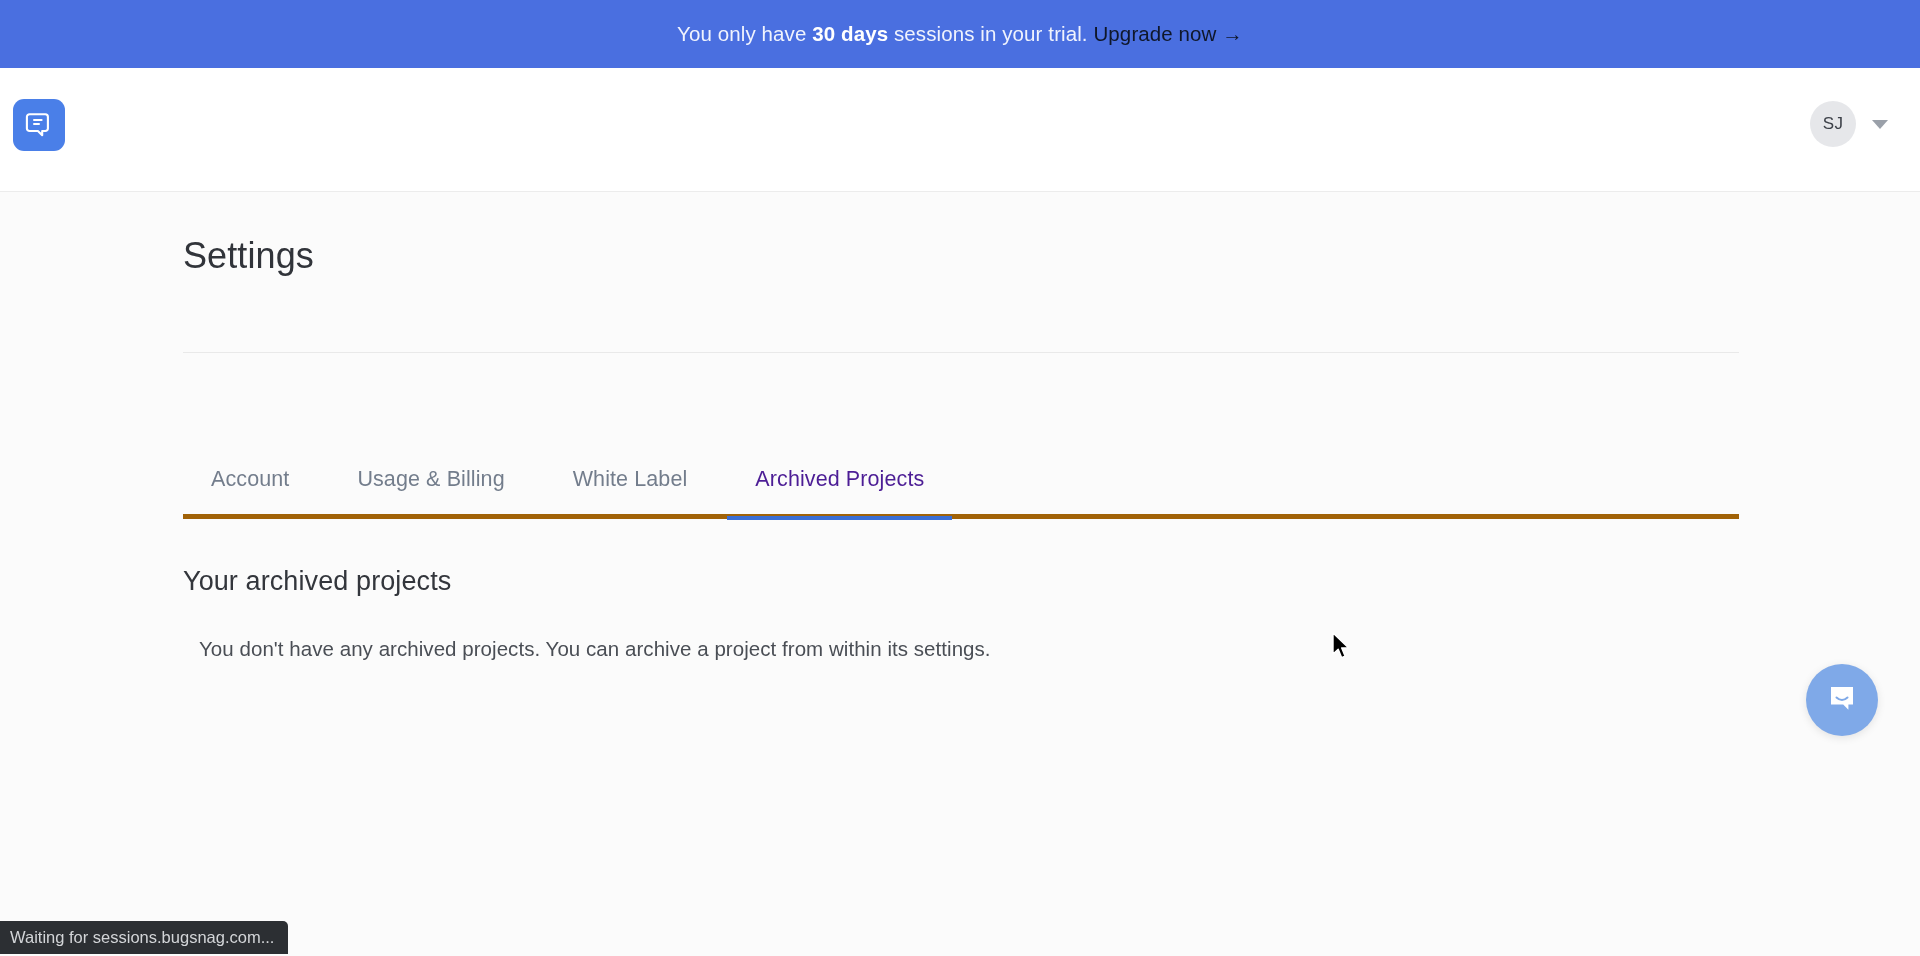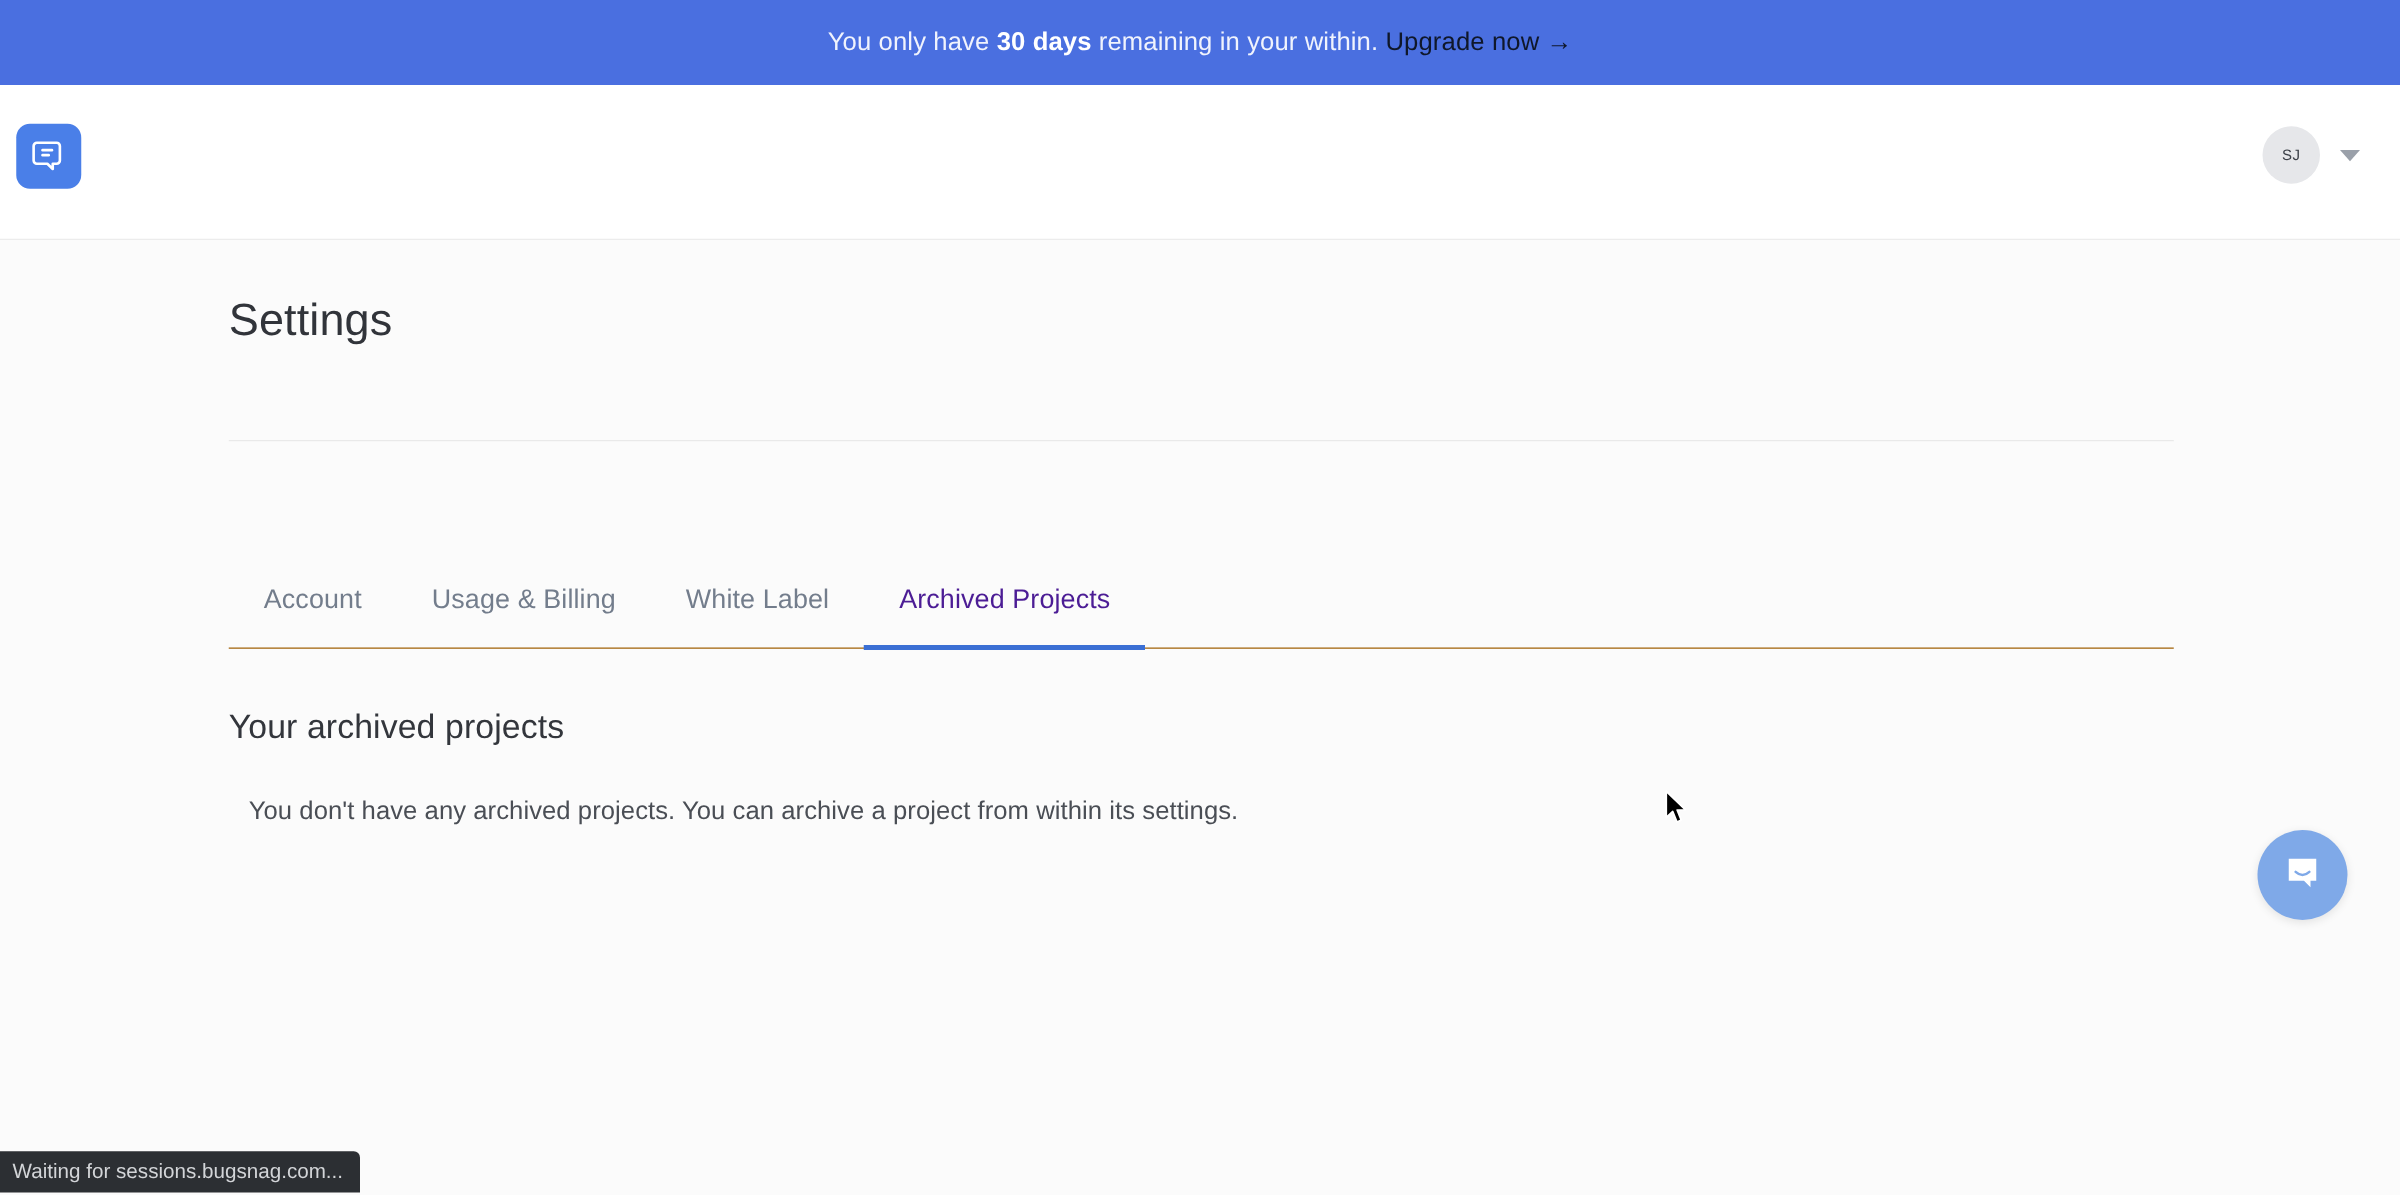--- a/index.html
+++ b/index.html
@@ -74,21 +74,21 @@
     display: flex;
     align-items: center;
     gap: 16px;
     cursor: pointer;
   }
   .avatar {
     width: 46px; height: 46px;
     border-radius: 50%;
     background: #e6e7ea;
     color: #3c4048;
-    font-size: 12px;
+    font-size: 17px;
     display: flex;
     align-items: center;
     justify-content: center;
     letter-spacing: 0.3px;
   }
   .caret {
     width: 0; height: 0;
     border-left: 8px solid transparent;
     border-right: 8px solid transparent;
     border-top: 9px solid #9aa0a9;
@@ -120,23 +120,24 @@
     height: 1px;
     background: #e9e9e9;
     width: 1556px;
   }
 
   
   .tabs {
     position: relative;
     margin-top: 60px;
     height: 106px;
-    border-bottom: 1px solid #a16207;
+    border-bottom: 5px solid #a16207;
     display: flex;
     align-items: flex-start;
+    gap: 12px;
   }
   .tab {
     position: relative;
     font-size: 21.5px;
     color: #737d8c;
     padding: 26px 28px 0 28px;
     height: 106px;
     cursor: pointer;
     letter-spacing: 0.1px;
     background: none;
@@ -210,21 +211,21 @@
     height: 30px;
     pointer-events: none;
   }
 </style>
 </head>
 <body>
 
 <div id="app">
 
   <div class="trial-banner">
-    <div class="trial-text"><span>You only have </span><span class="strong">30 days</span><span> remaining in your within. </span><a class="trial-link" href="#">Upgrade now →</a></div>
+    <div class="trial-text"><span>You only have </span><span class="strong">30 days</span><span> sessions in your trial. </span><a class="trial-link" href="#">Upgrade now →</a></div>
   </div>
 
   <div class="header">
 
     <div class="logo-btn">
       <span>
         <svg width="30" height="30" viewBox="0 0 30 30">
           <path d="M5.5 4.2 h15.8 a2.6 2.6 0 0 1 2.6 2.6 v11.6 a2.6 2.6 0 0 1 -2.6 2.6 h-3.1 v4.2 l-4.3 -4.2 h-8.4 a2.6 2.6 0 0 1 -2.6 -2.6 v-11.6 a2.6 2.6 0 0 1 2.6 -2.6 z" fill="none" stroke="#ffffff" stroke-width="2.1" stroke-linejoin="round"></path>
           <rect x="9" y="9" width="9.6" height="2.1" rx="1" fill="#ffffff"></rect>
           <rect x="9" y="13" width="7" height="2.1" rx="1" fill="#ffffff"></rect>

